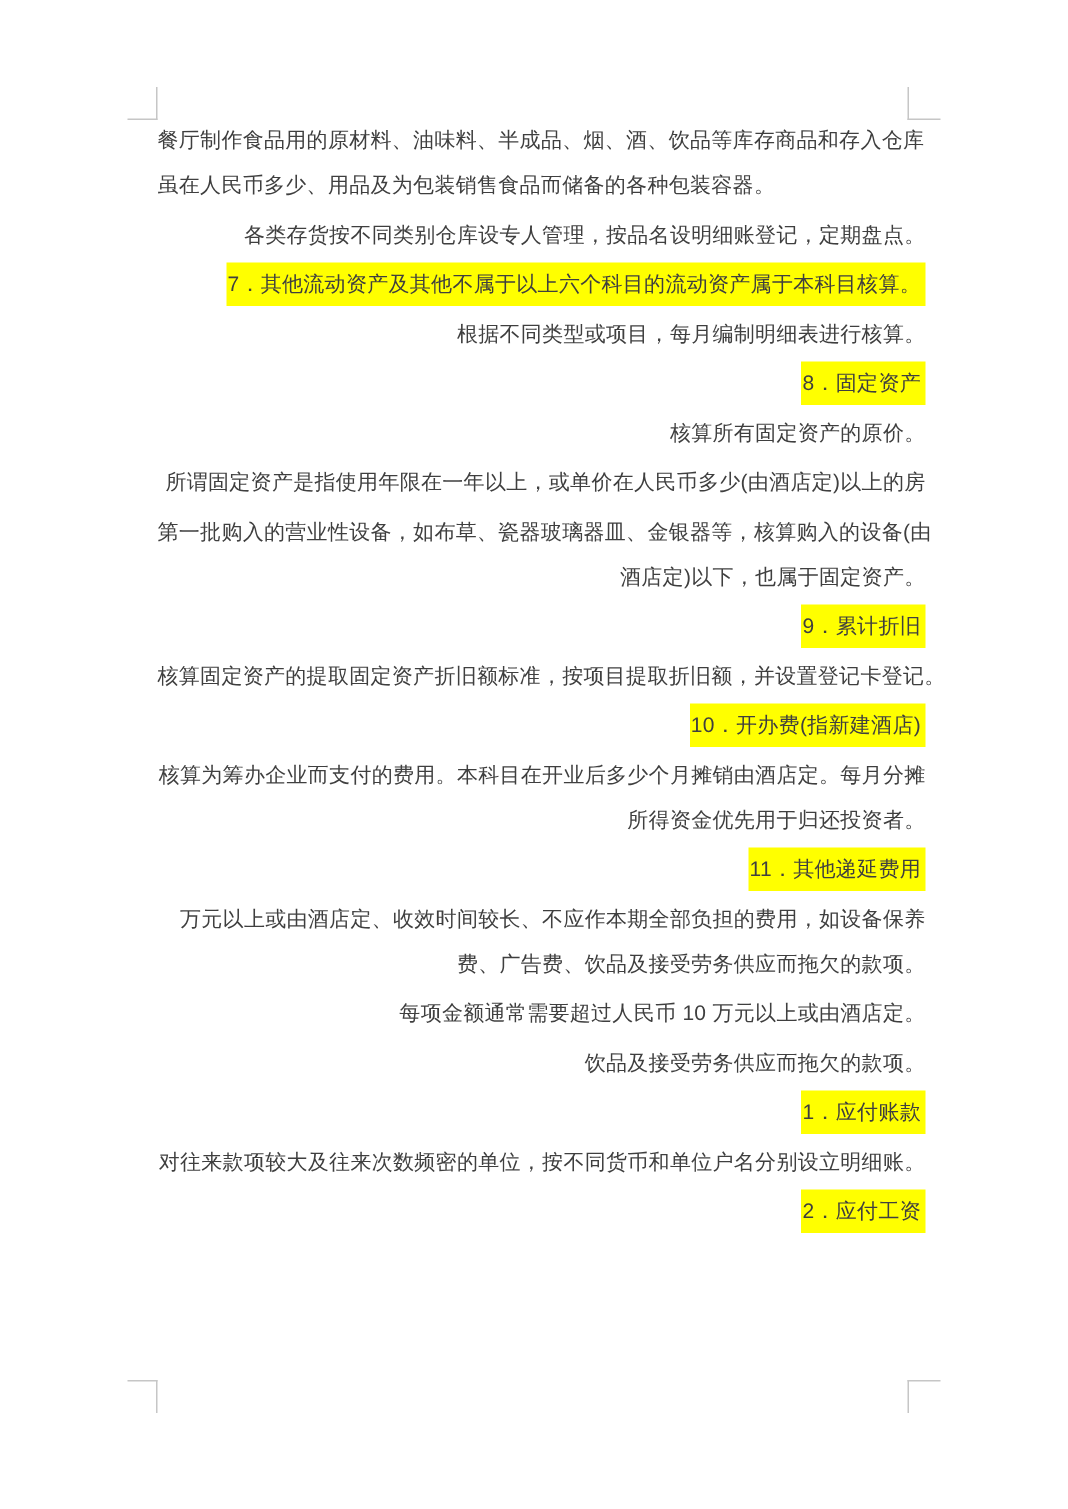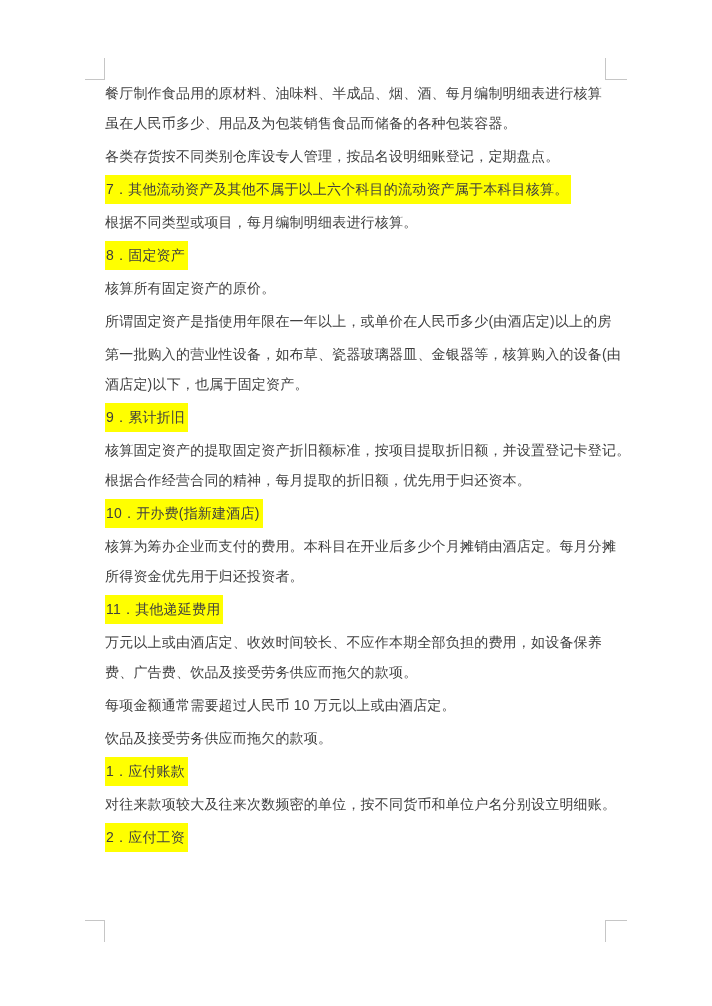--- a/index.html
+++ b/index.html
@@ -32,42 +32,42 @@
     border-left: 1px solid var(--mark-color); border-top: 1px solid var(--mark-color); }
 
   .doc-body {
     position: absolute;
     left: 105px; top: 78px;
     width: 512px;
     color: var(--text-color);
     font-size: 14px;
     letter-spacing: 0.2px;
   }
-  .doc-body > div + div { margin-top: 3px; }
+  .doc-body > div + div { margin-top: 3px; text-align: right; }
   .line {
     height: 30px;
     line-height: 30px;
     white-space: nowrap;
   }
   .heading-line .highlight {
     background: var(--highlight-color);
     padding: 6px 3px 7px 1px;
   }
 </style>
 </head>
 <body>
 
 <div class="page">
   <div class="crop-mark tl"></div>
   <div class="crop-mark tr"></div>
   <div class="crop-mark bl"></div>
   <div class="crop-mark br"></div>
   <div class="doc-body" id="doc-body">
       <div class="para">
-        <div class="line">餐厅制作食品用的原材料、油味料、半成品、烟、酒、每月编制明细表进行核算</div>
+        <div class="line">餐厅制作食品用的原材料、油味料、半成品、烟、酒、饮品等库存商品和存入仓库</div>
         <div class="line">虽在人民币多少、用品及为包装销售食品而储备的各种包装容器。</div>
       </div>
       <div class="para">
         <div class="line">各类存货按不同类别仓库设专人管理，按品名设明细账登记，定期盘点。</div>
       </div>
       <div class="line heading-line"><span class="highlight">7．其他流动资产及其他不属于以上六个科目的流动资产属于本科目核算。</span></div>
       <div class="para">
         <div class="line">根据不同类型或项目，每月编制明细表进行核算。</div>
       </div>
       <div class="line heading-line"><span class="highlight">8．固定资产</span></div>
@@ -77,21 +77,20 @@
       <div class="para">
         <div class="line">所谓固定资产是指使用年限在一年以上，或单价在人民币多少(由酒店定)以上的房</div>
       </div>
       <div class="para">
         <div class="line">第一批购入的营业性设备，如布草、瓷器玻璃器皿、金银器等，核算购入的设备(由</div>
         <div class="line">酒店定)以下，也属于固定资产。</div>
       </div>
       <div class="line heading-line"><span class="highlight">9．累计折旧</span></div>
       <div class="para">
         <div class="line">核算固定资产的提取固定资产折旧额标准，按项目提取折旧额，并设置登记卡登记。</div>
-        <div class="line">根据合作经营合同的精神，每月提取的折旧额，优先用于归还资本。</div>
       </div>
       <div class="line heading-line"><span class="highlight">10．开办费(指新建酒店)</span></div>
       <div class="para">
         <div class="line">核算为筹办企业而支付的费用。本科目在开业后多少个月摊销由酒店定。每月分摊</div>
         <div class="line">所得资金优先用于归还投资者。</div>
       </div>
       <div class="line heading-line"><span class="highlight">11．其他递延费用</span></div>
       <div class="para">
         <div class="line">万元以上或由酒店定、收效时间较长、不应作本期全部负担的费用，如设备保养</div>
         <div class="line">费、广告费、饮品及接受劳务供应而拖欠的款项。</div>

